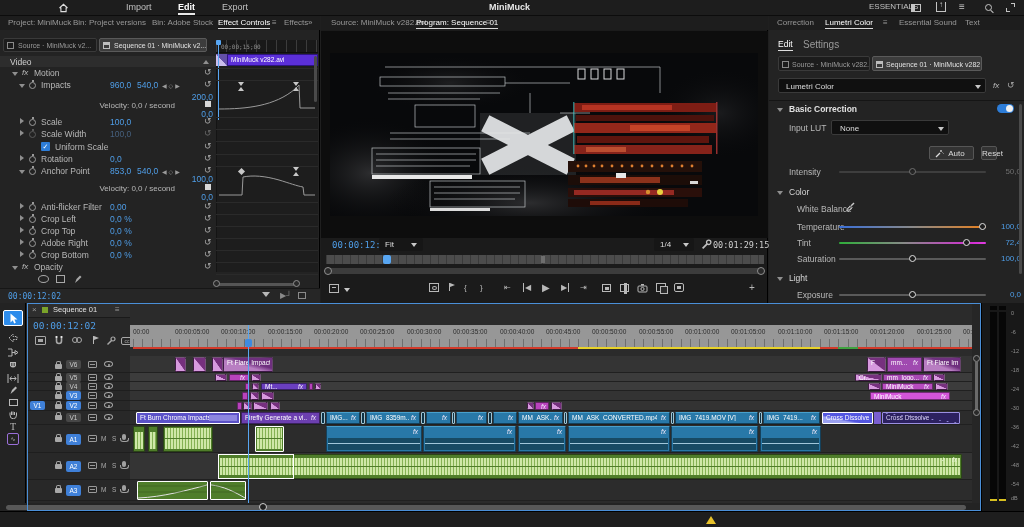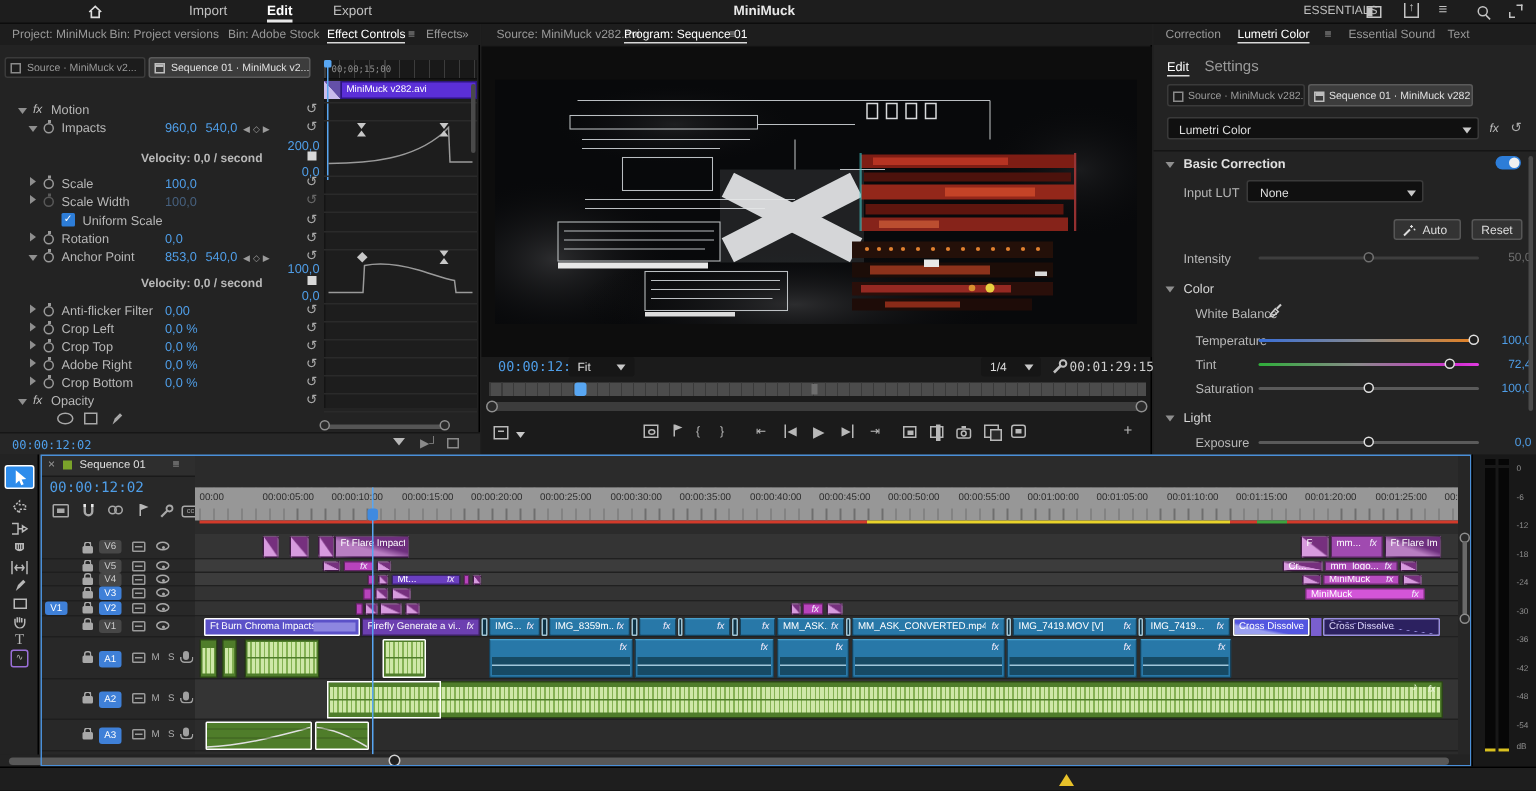--- a/index.html
+++ b/index.html
@@ -1,21 +1,21 @@
 <!DOCTYPE html>
 <html><head>
 <meta charset="utf-8">
 <style>
   html,body{margin:0;padding:0;background:#111;}
   #app{position:relative;width:1024px;height:527px;background:#1f1f1f;font-family:"Liberation Sans",sans-serif;color:#c8c8c8;overflow:hidden;}
   #app *{box-sizing:border-box;}
   .ab{position:absolute;}
   .tc{font-family:"DejaVu Sans Mono",monospace;}
   .blue{color:#4f9ee8;}
-  .dim{color:#9a9a9a;font-weight:bold;}
+  .dim{color:#9a9a9a;}
   .disabled{color:#5f5f5f;}
   
   #topbar{position:absolute;left:0;top:0;width:1024px;height:16px;background:#1d1d1d;border-bottom:1px solid #0c0c0c;font-size:9px;}
   .menu{position:absolute;top:2px;color:#c0c0c0;}
   .menu.active{color:#fff;border-bottom:2px solid #e8e8e8;padding-bottom:1px;font-weight:bold;}
   
   .ptabs{position:absolute;height:14px;font-size:8px;color:#989898;background:#1d1d1d;}
   .ptab{position:absolute;top:2px;white-space:nowrap;}
   .ptab.active{color:#fff;border-bottom:1px solid #d8d8d8;padding-bottom:1px;}
   
@@ -169,20 +169,24 @@
       <div class="lanesep" style="top:138px"></div>
     <div class="lanesep" style="top:150px"></div>
       <div class="lanesep" style="top:186px"></div>
     <div class="lanesep" style="top:198px"></div>
       <div class="lanesep" style="top:210px"></div>
     <div class="lanesep" style="top:222px"></div>
       <div class="lanesep" style="top:234px"></div>
     <div class="lanesep" style="top:246px"></div>
       <div class="lanesep" style="top:258px"></div>
 
+    <div class="ab" style="left:0;top:40px;width:216px;height:11px;background:#2d2d2d">
+      <span class="ec-name" style="left:10px;top:1px;color:#d0d0d0">Video</span>
+      <i class="tri-d" style="left:203px;top:4px;transform:rotate(180deg)"></i>
+    </div>
 
     <i class="tri-d" style="left:12px;top:56px"></i>
     <span class="fxi" style="left:22px;top:52px">fx</span>
     <span class="ec-name" style="left:34px;top:52px">Motion</span>
     <span class="rst" style="left:204px;top:51px">↺</span>
 
     <i class="tri-d" style="left:19px;top:68px"></i>
     <span class="sw" style="left:29px;top:66px"></span>
     <span class="ec-name" style="left:41px;top:64px">Impacts</span>
     <span class="ec-val" style="left:110px;top:64px">960,0</span>
@@ -489,21 +493,21 @@
       <i class="car" style="left:106px;top:6px"></i>
     </div>
 
     <div class="btn" style="left:160px;top:130px;width:45px;height:14px;line-height:13px">
       <svg class="ab" style="left:5px;top:2px" width="9" height="9" viewBox="0 0 9 9">
           <path d="M1,8 L5,4" stroke="#ddd" stroke-width="1.3"></path>
           <path d="M6,1 v2 M5,2 h2 M7.5,3.5 l1,1" stroke="#ddd" stroke-width="0.8"></path>
         </svg>
       <span style="margin-left:10px">Auto</span>
     </div>
-    <div class="btn" style="left:212px;top:130px;width:34px;height:14px;line-height:13px"><span>Reset</span></div>
+    <div class="btn" style="left:212px;top:130px;width:16px;height:14px;line-height:13px"><span>Reset</span></div>
 
     <span class="sllbl disabled" style="left:20px;top:151px">Intensity</span>
     <div class="sltrack" style="left:70px;top:155px;width:147px;opacity:.5">
       <span class="knob" style="left:70px;opacity:.8"></span>
     </div>
     <span class="slval disabled" style="left:218px;top:151px;color:#6f6f6f">50,0</span>
 
     <i class="tri-d" style="left:8px;top:175px"></i>
     <span class="ab" style="left:20px;top:171px;font-size:8.5px;color:#d8d8d8">Color</span>
 

